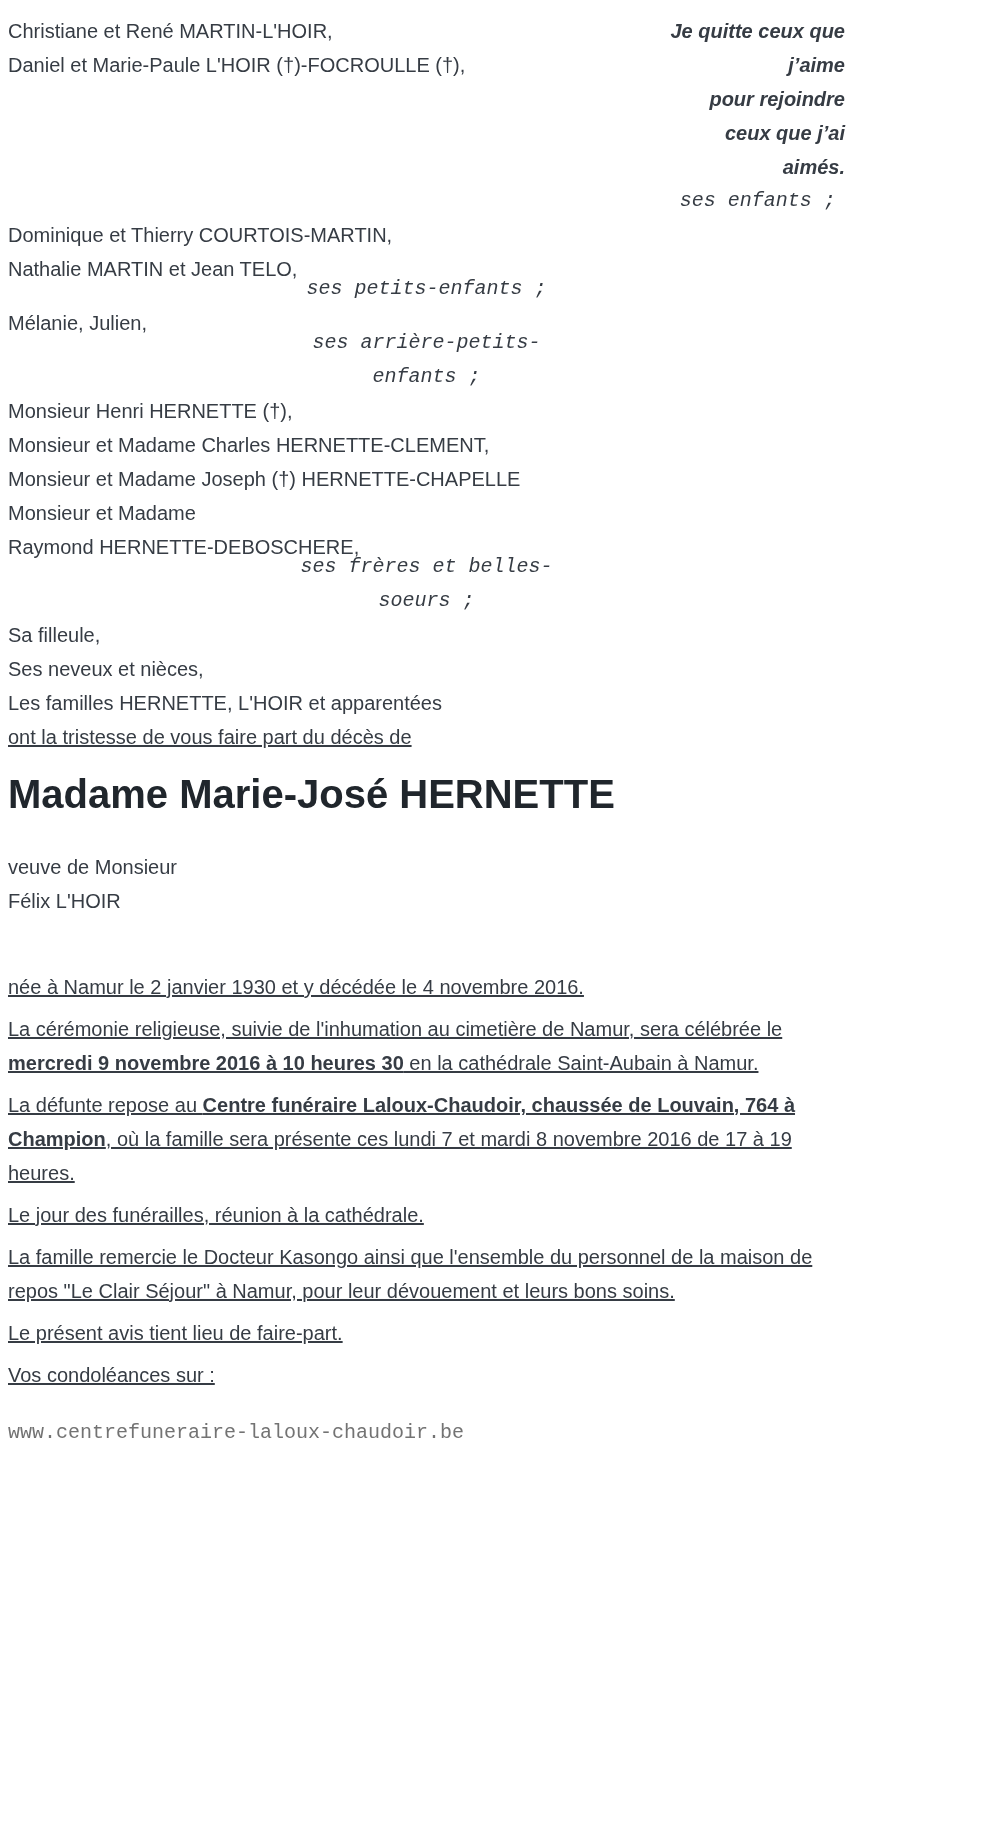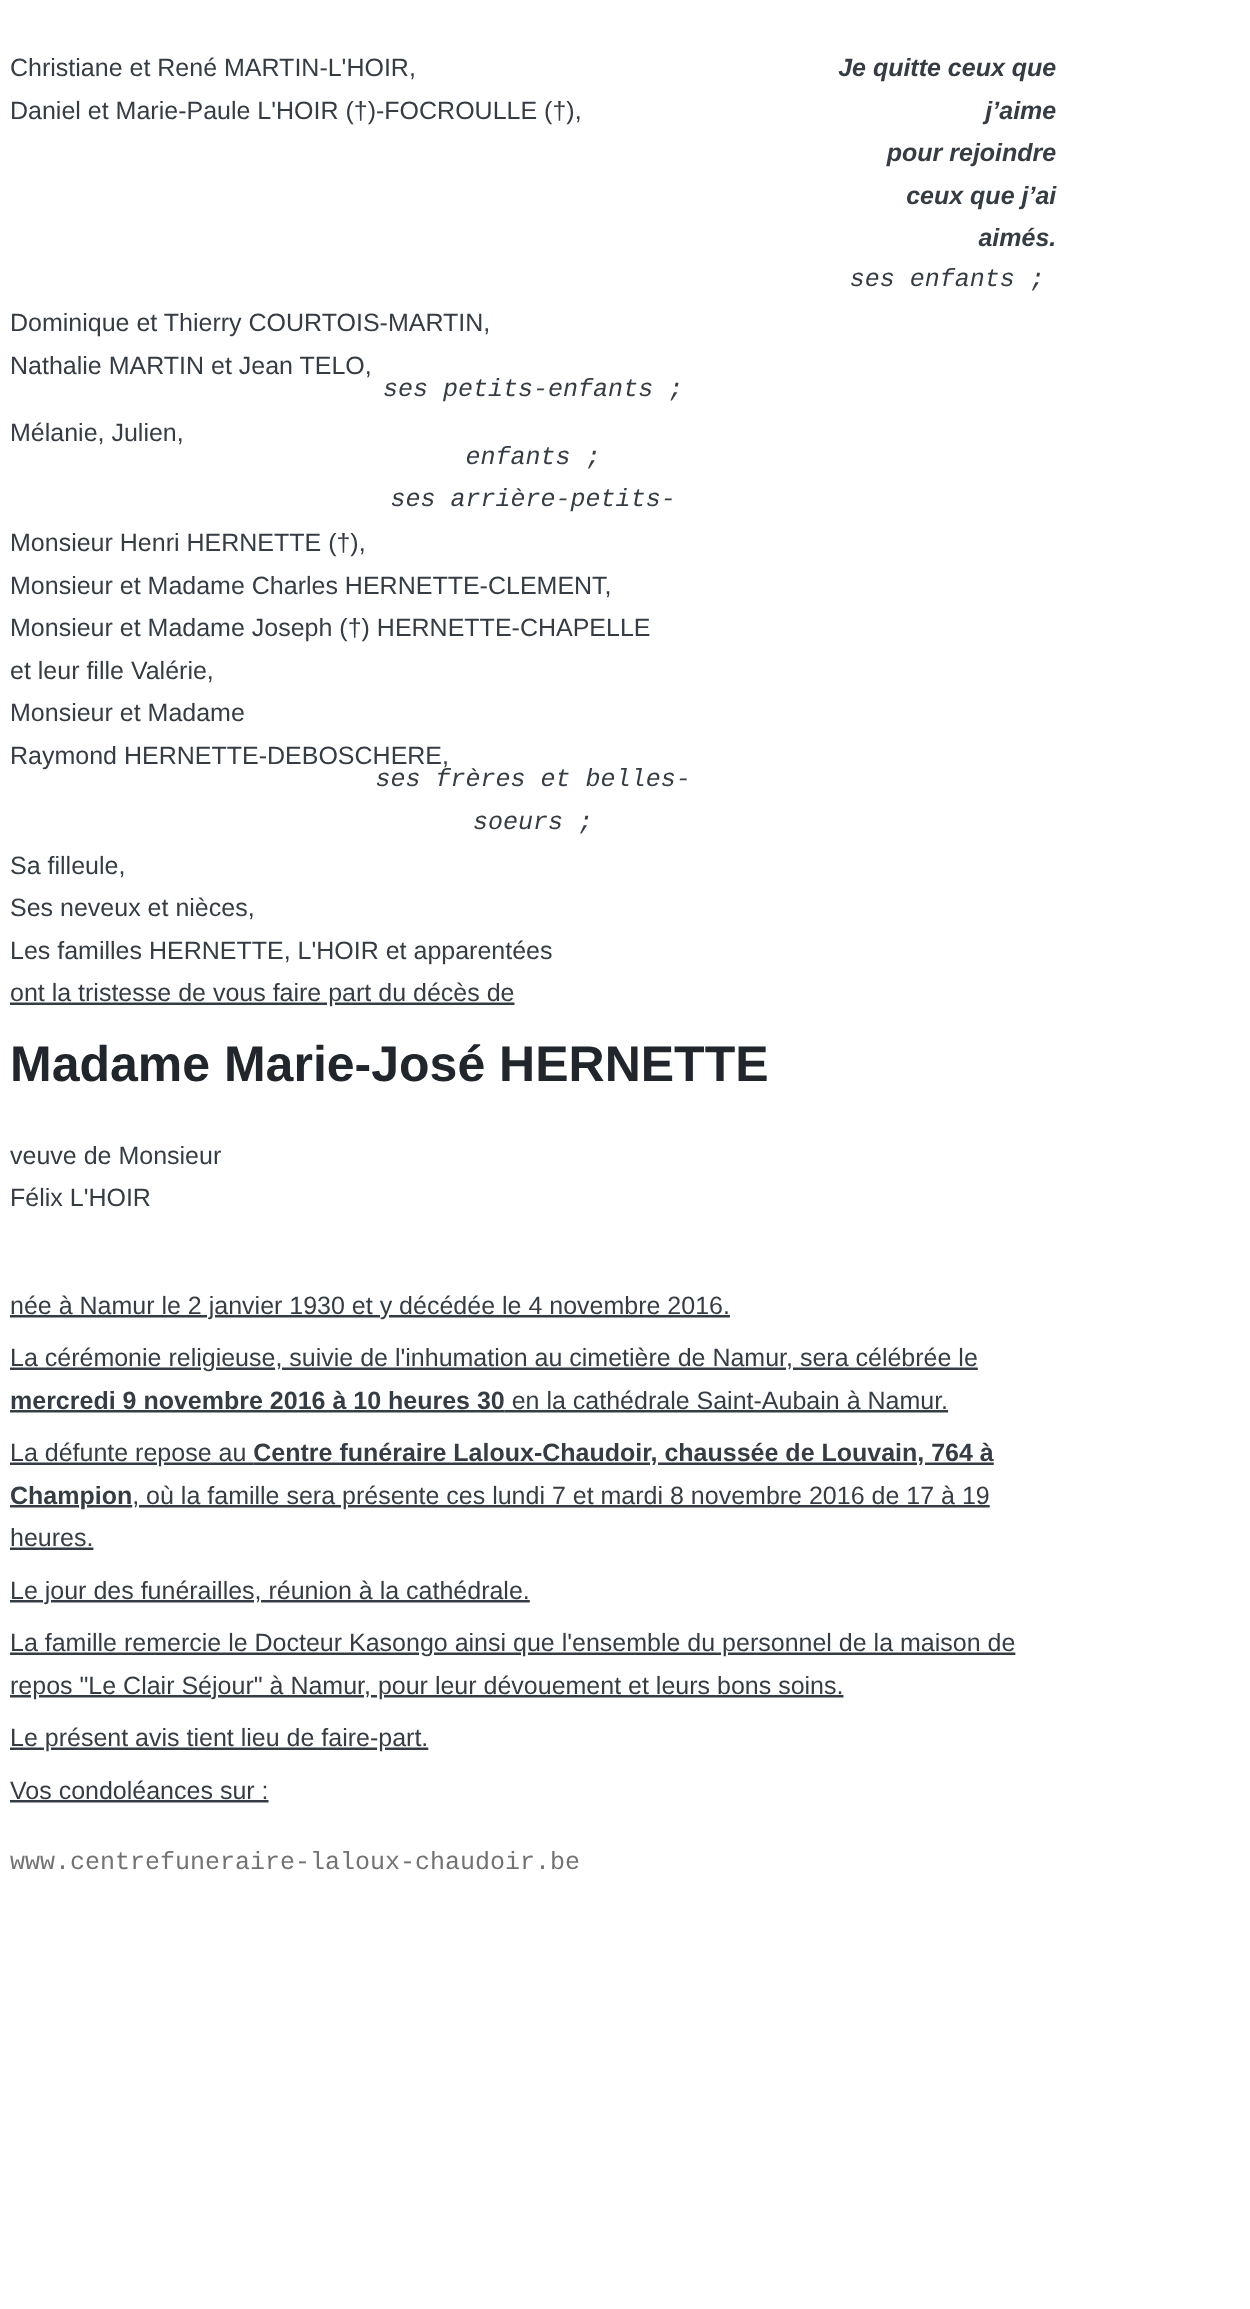--- a/index.html
+++ b/index.html
@@ -14,21 +14,20 @@
     min-height:1847px;
     box-sizing:border-box;
     padding:14px 155px 40px 8px;
     background:#ffffff;
   }
   .sec { margin:0; }
   .sec-flex {
     display:flex;
     justify-content:space-between;
     align-items:flex-start;
-    margin-top:24px;
   }
   .names { text-align:left; }
   .line { white-space:nowrap; }
   .epigraph { text-align:right; }
   .quote {
     font-weight:700;
     font-style:italic;
     text-align:right;
   }
   .relation {
@@ -88,31 +87,30 @@
     <div class="relation">
         <div class="line">ses petits-enfants ;</div>
       </div>
   </div>
 
   <div class="sec">
     <div class="names">
         <div class="line">Mélanie, Julien,</div>
       </div>
     <div class="relation">
+        <div class="line">ses arrière-petits-</div>
         <div class="line">enfants ;</div>
-        <div class="line">ses arrière-petits-</div>
       </div>
   </div>
 
   <div class="sec">
     <div class="names">
         <div class="line">Monsieur Henri HERNETTE (†),</div>
         <div class="line">Monsieur et Madame Charles HERNETTE-CLEMENT,</div>
         <div class="line">Monsieur et Madame Joseph (†) HERNETTE-CHAPELLE</div>
-        <div class="line">et leur fille Valérie,</div>
         <div class="line">Monsieur et Madame</div>
         <div class="line">Raymond HERNETTE-DEBOSCHERE,</div>
       </div>
     <div class="relation">
         <div class="line">ses frères et belles-</div>
         <div class="line">soeurs ;</div>
       </div>
   </div>
 
   <div class="sec">

